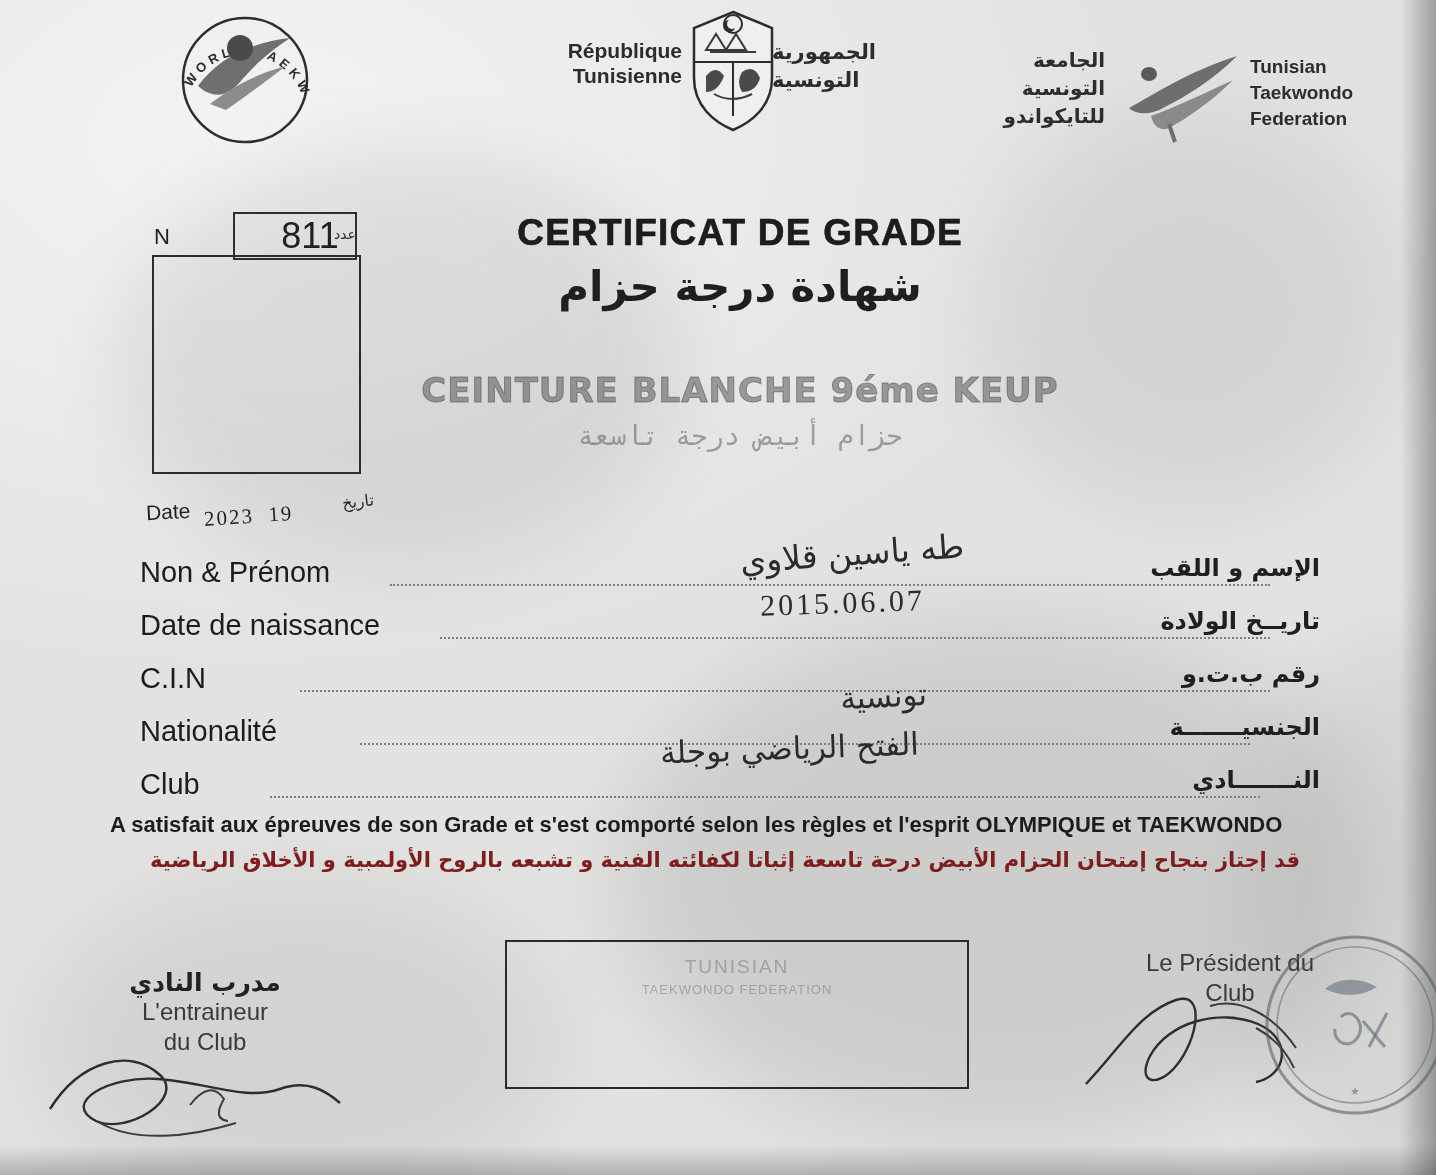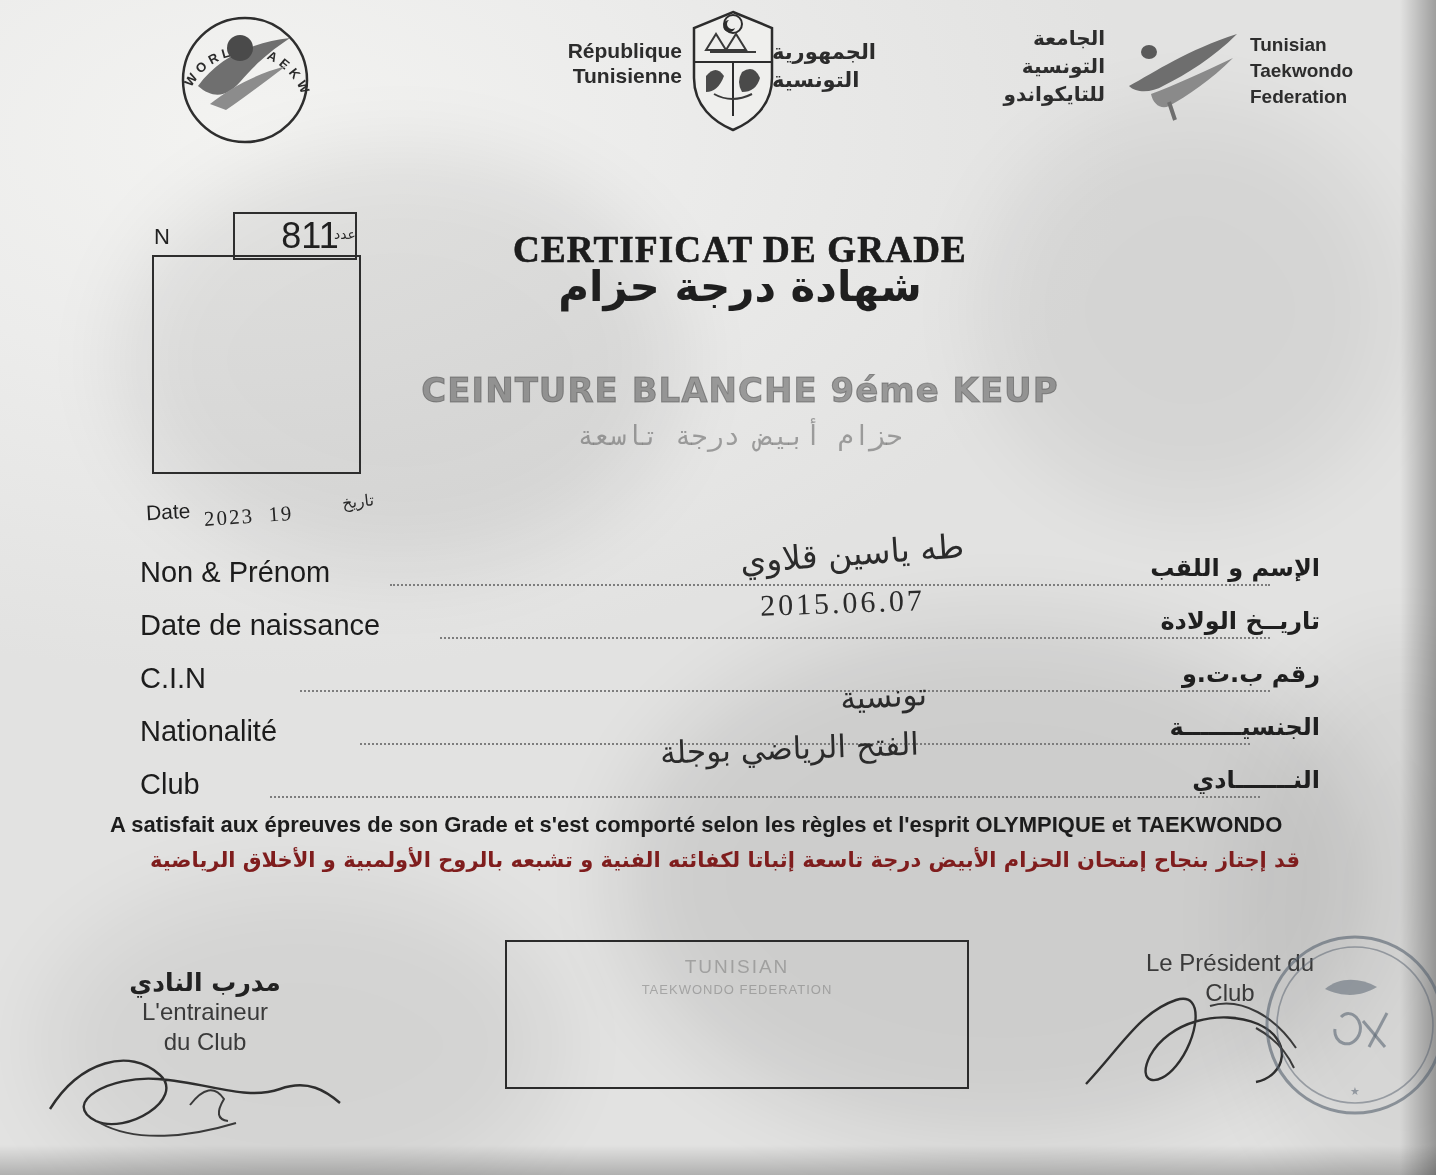--- a/index.html
+++ b/index.html
@@ -61,39 +61,39 @@
     font-weight: bold; font-size: 21px; line-height: 25px; color: #2c2c2c;
   }
   .rep-ar {
     position: absolute; right: 0; top: 6px; width: 120px;
     text-align: left; direction: rtl;
     font-family: "DejaVu Sans", sans-serif;
     font-weight: bold; font-size: 21px; line-height: 28px; color: #2c2c2c;
   }
   #emblem { position: absolute; left: 134px; top: -28px; width: 94px; height: 132px; }
 
-  #fed-block { left: 975px; top: 24px; width: 400px; height: 120px; }
+  #fed-block { left: 975px; top: 46px; width: 400px; height: 120px; }
   .fed-ar {
     position: absolute; left: 0; top: 0; width: 130px;
     text-align: right; direction: rtl;
     font-family: "DejaVu Sans", sans-serif;
     font-weight: bold; font-size: 20px; line-height: 28px; color: #2d2d2d;
   }
   .fed-en {
     position: absolute; left: 275px; top: 8px; width: 140px;
     font-family: "Liberation Sans", sans-serif;
     font-weight: bold; font-size: 19px; line-height: 26px; color: #2d2d2d;
   }
   #fed-mark { position: absolute; left: 150px; top: 4px; width: 120px; height: 100px; }
 
   
   #title-fr {
-    left: 470px; top: 228px; width: 540px;
+    left: 470px; top: 212px; width: 540px;
     text-align: center;
-    font-family: Liberation Serif, serif;
+    font-family: Liberation Sans, sans-serif;
     font-weight: bold;
     font-size: 37px;
     letter-spacing: 1.2px;
     color: #1d1d1d;
     -webkit-text-stroke: 0.6px #111;
   }
   #title-ar {
     left: 470px; top: 262px; width: 540px;
     text-align: center; direction: rtl;
     font-family: "DejaVu Sans", sans-serif;

